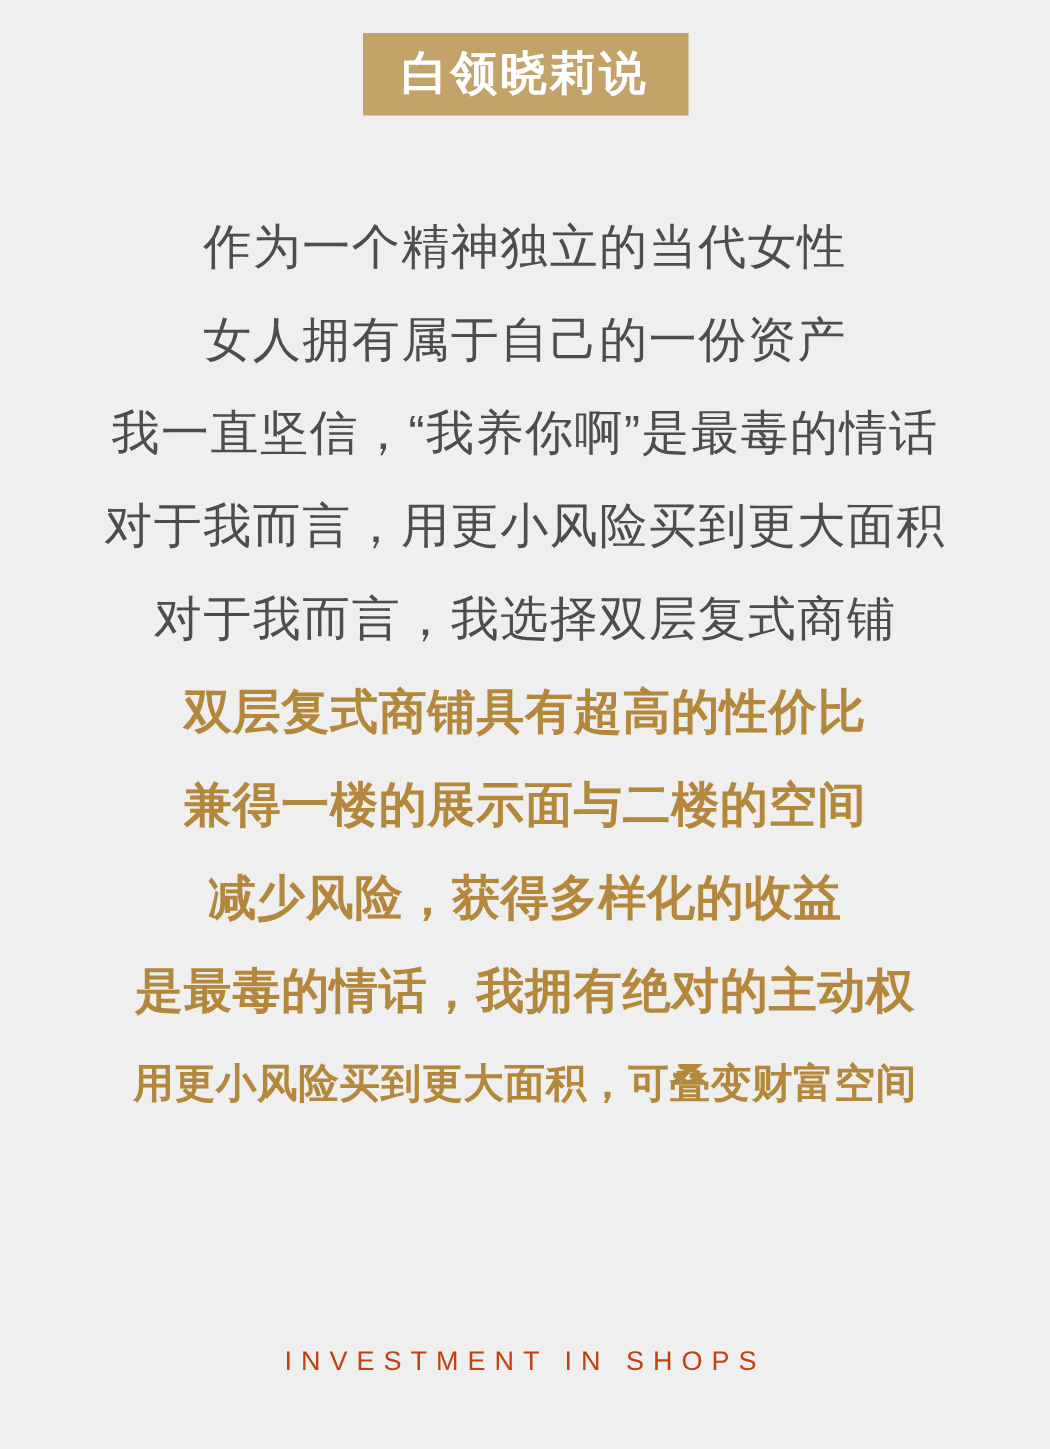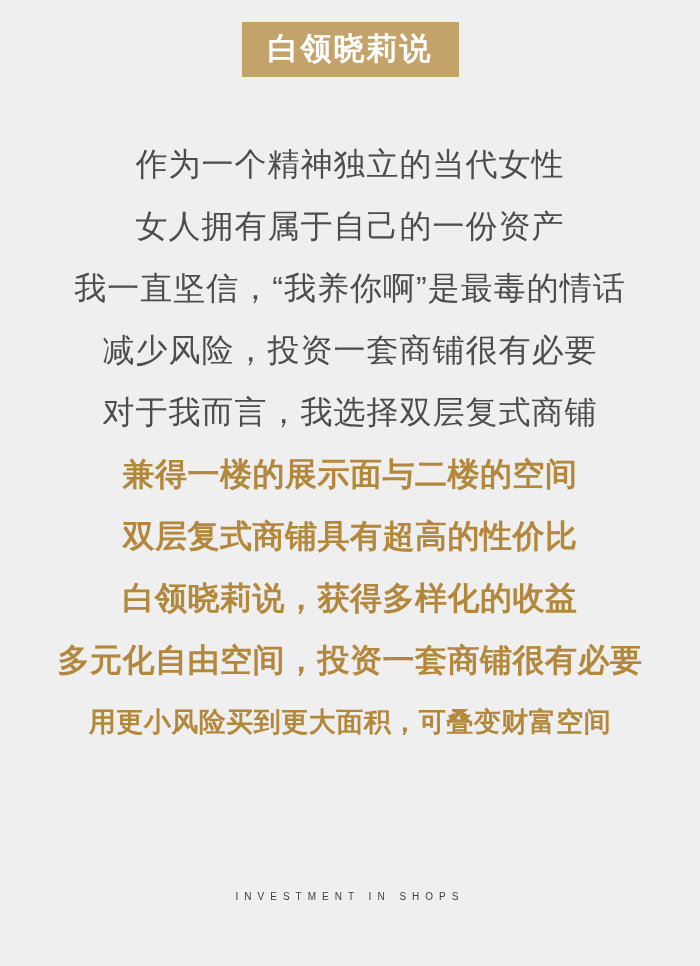--- a/index.html
+++ b/index.html
@@ -61,46 +61,46 @@
   .line.accent {
     color: #b4883c;
     font-weight: bold;
     letter-spacing: 0.5px;
   }
   .line.accent.wide {
     font-size: 27px;
   }
   .footer {
     position: absolute;
-    bottom: 64px;
+    bottom: 48px;
     left: 0;
     width: 100%;
     text-align: center;
-    color: #404040;
-    font-size: 10px;
+    color: #c2410c;
+    font-size: 18px;
     letter-spacing: 6px;
   }
 </style>
 </head>
 <body>
 
 <div class="page">
 
   <div class="title-wrap">
     <div class="title-badge">白领晓莉说</div>
   </div>
 
   <div class="body-block">
     <div class="line plain">作为一个精神独立的当代女性</div>
     <div class="line plain">女人拥有属于自己的一份资产</div>
     <div class="line plain">我一直坚信，“我养你啊”是最毒的情话</div>
-    <div class="line plain">减少风险，投资一套商铺很有必要</div>
+    <div class="line plain">对于我而言，用更小风险买到更大面积</div>
     <div class="line plain">对于我而言，我选择双层复式商铺</div>
+    <div class="line accent">双层复式商铺具有超高的性价比</div>
     <div class="line accent">兼得一楼的展示面与二楼的空间</div>
-    <div class="line accent">双层复式商铺具有超高的性价比</div>
-    <div class="line accent">白领晓莉说，获得多样化的收益</div>
-    <div class="line accent">多元化自由空间，投资一套商铺很有必要</div>
+    <div class="line accent">减少风险，获得多样化的收益</div>
+    <div class="line accent">是最毒的情话，我拥有绝对的主动权</div>
     <div class="line accent wide">用更小风险买到更大面积，可叠变财富空间</div>
   </div>
 
   <div class="footer">INVESTMENT IN SHOPS</div>
 
 </div>
 
 </body></html>

